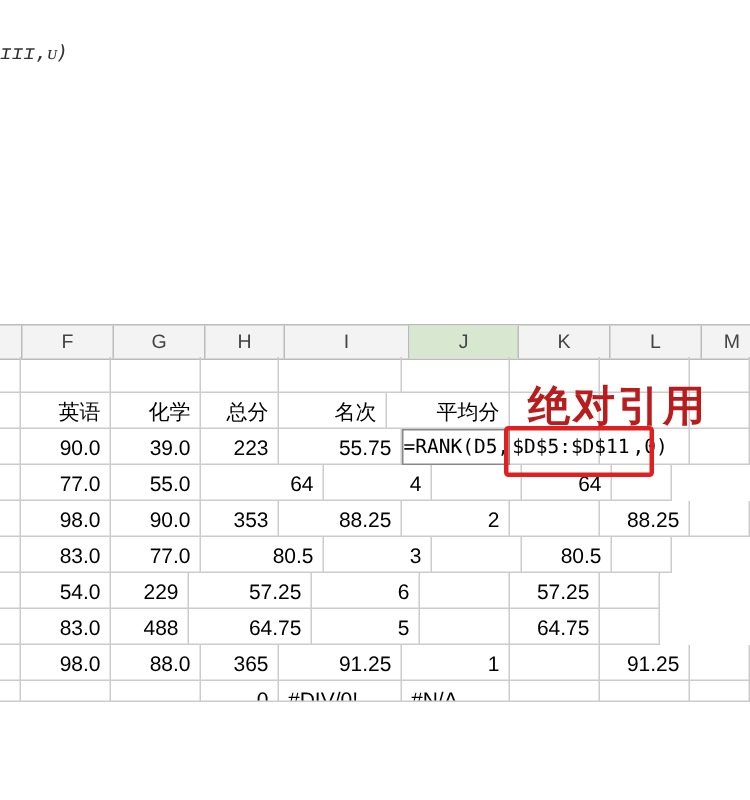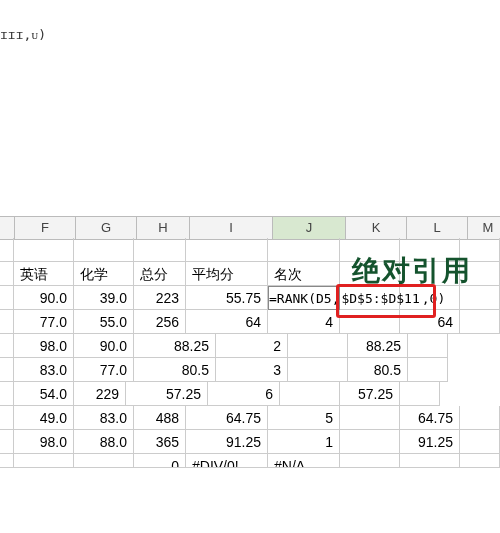--- a/index.html
+++ b/index.html
@@ -14,20 +14,21 @@
     overflow: hidden;
     position: relative;
   }
   .top-fragment {
     position: absolute;
     top: 27px;
     left: 0;
     font-family: Consolas, monospace;
     font-size: 13px;
     color: #333;
+    font-style: italic;
   }
   .col-headers {
     position: absolute;
     top: 216px;
     left: 0;
     display: flex;
     height: 22px;
     border-top: 1px solid #bbb;
     border-bottom: 1px solid #bbb;
     background: #f3f3f3;
@@ -58,21 +59,21 @@
     text-align: right;
     padding: 0 6px;
     line-height: 24px;
     font-size: 14px;
     box-sizing: border-box;
     flex: 0 0 auto;
     white-space: nowrap;
     overflow: hidden;
   }
   .cell.hdr {
-    text-align: left;
+    text-align: right;
     font-weight: normal;
   }
   .cell.center {
     text-align: left;
   }
   .cell.stub-left {
     border-right: 1px solid #ccc;
     border-bottom: 1px solid #ccc;
   }
   .formula-row .cell { overflow: visible; }
@@ -94,21 +95,21 @@
   }
   .highlight-ref {
     position: absolute;
     border: 3px solid #e02020;
     border-radius: 3px;
     z-index: 5;
     pointer-events: none;
   }
   .annotation {
     position: absolute;
-    color: #14532d;
+    color: #b91c1c;
     font-size: 28px;
     font-weight: 700;
     letter-spacing: 2px;
     z-index: 6;
   }
   
   .wE  { width: 14px; }
   .wF  { width: 60px; }
   .wG  { width: 60px; }
   .wH  { width: 52px; }
@@ -147,22 +148,22 @@
     <div class="cell wK"></div>
     <div class="cell wL"></div>
     <div class="cell wM"></div>
   </div>
 
   <div class="row">
     <div class="cell wE stub-left"></div>
     <div class="cell wF hdr">英语</div>
     <div class="cell wG hdr">化学</div>
     <div class="cell wH hdr">总分</div>
+    <div class="cell wJ hdr">名次</div>
     <div class="cell wI hdr">平均分</div>
-    <div class="cell wJ hdr">名次</div>
     <div class="cell wK"></div>
     <div class="cell wL"></div>
     <div class="cell wM"></div>
   </div>
 
   <div class="row formula-row">
     <div class="cell wE stub-left"></div>
     <div class="cell wF">90.0</div>
     <div class="cell wG">39.0</div>
     <div class="cell wH">223</div>
@@ -174,31 +175,31 @@
     </div>
     <div class="cell wK"></div>
     <div class="cell wL"></div>
     <div class="cell wM"></div>
   </div>
 
   <div class="row">
     <div class="cell wE stub-left"></div>
     <div class="cell wF">77.0</div>
     <div class="cell wG">55.0</div>
-    <div class="cell wH">256</div>
     <div class="cell wI">64</div>
     <div class="cell wJ">4</div>
     <div class="cell wK"></div>
     <div class="cell wL">64</div>
     <div class="cell wM"></div>
   </div>
   <div class="row">
     <div class="cell wE stub-left"></div>
     <div class="cell wF">98.0</div>
     <div class="cell wG">90.0</div>
+    <div class="cell wH">353</div>
     <div class="cell wI">88.25</div>
     <div class="cell wJ">2</div>
     <div class="cell wK"></div>
     <div class="cell wL">88.25</div>
     <div class="cell wM"></div>
   </div>
   <div class="row">
     <div class="cell wE stub-left"></div>
     <div class="cell wF">83.0</div>
     <div class="cell wG">77.0</div>
@@ -213,21 +214,20 @@
     <div class="cell wF">54.0</div>
     <div class="cell wH">229</div>
     <div class="cell wI">57.25</div>
     <div class="cell wJ">6</div>
     <div class="cell wK"></div>
     <div class="cell wL">57.25</div>
     <div class="cell wM"></div>
   </div>
   <div class="row">
     <div class="cell wE stub-left"></div>
-    <div class="cell wF">49.0</div>
     <div class="cell wG">83.0</div>
     <div class="cell wH">488</div>
     <div class="cell wI">64.75</div>
     <div class="cell wJ">5</div>
     <div class="cell wK"></div>
     <div class="cell wL">64.75</div>
     <div class="cell wM"></div>
   </div>
   <div class="row">
     <div class="cell wE stub-left"></div>

